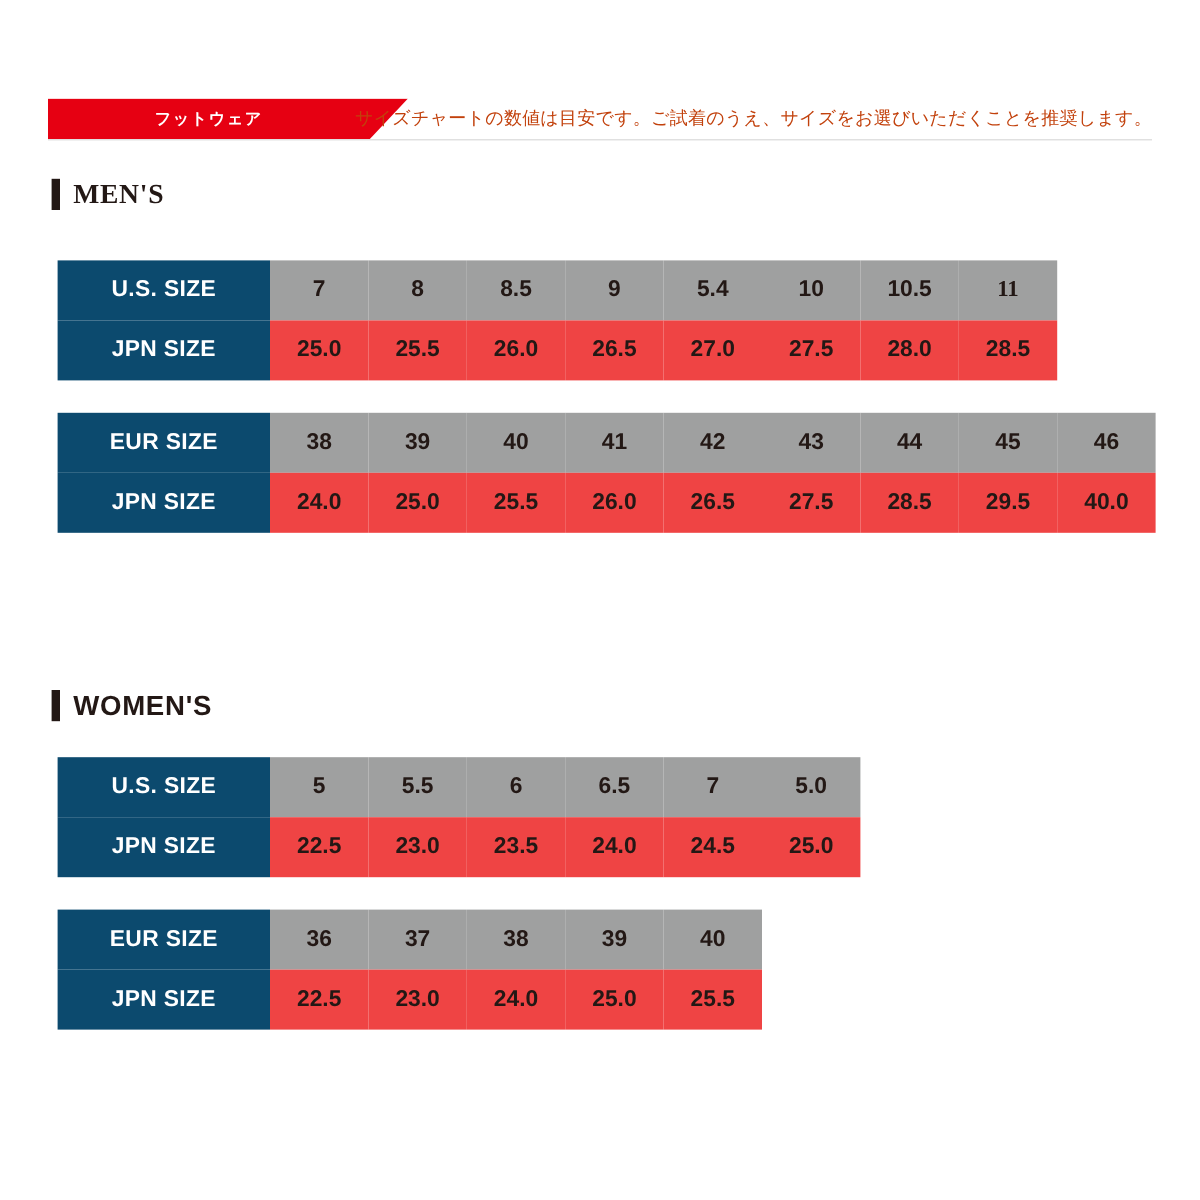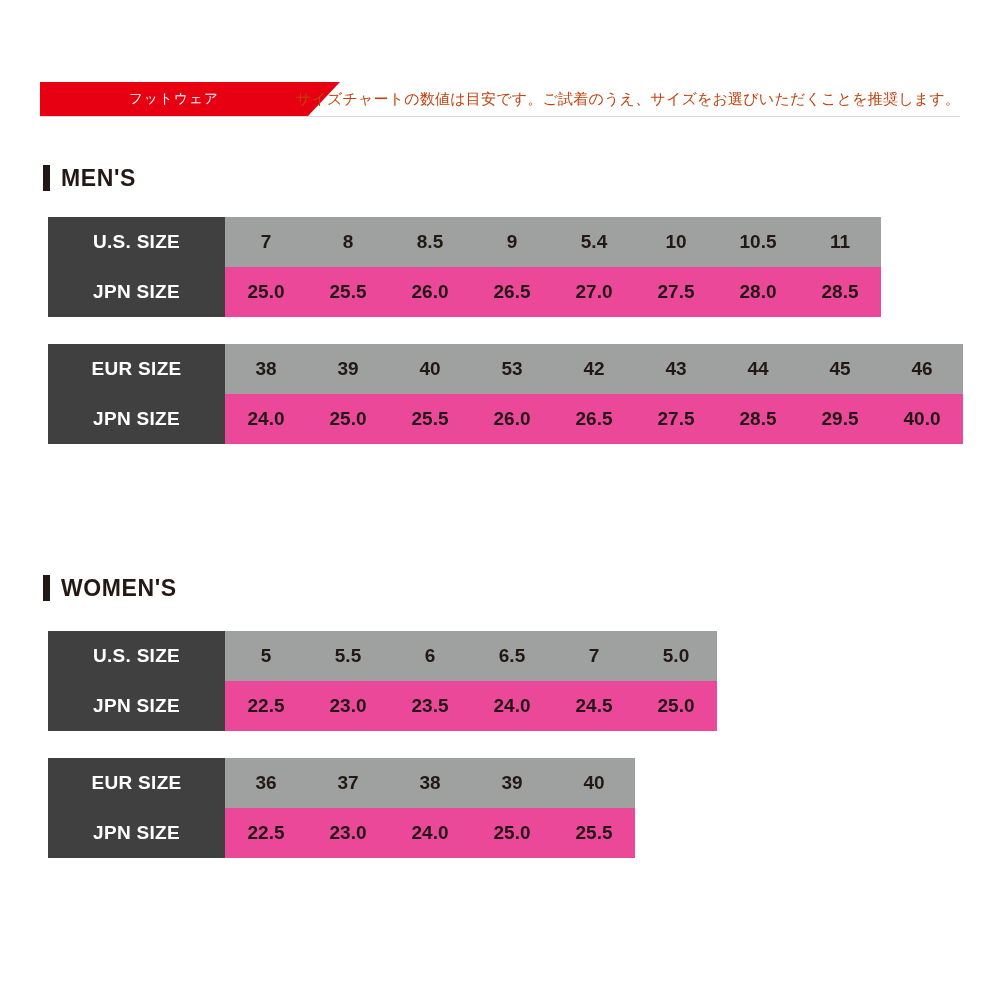--- a/index.html
+++ b/index.html
@@ -44,21 +44,21 @@
     position: absolute;
     left: 0;
     top: 0;
     width: 268px;
     height: 34px;
     line-height: 34px;
     text-align: center;
     color: #ffffff;
     font-size: 13.5px;
     letter-spacing: 1.2px;
-    font-weight: 400;
+    font-weight: 700;
   }
   .banner-note {
     position: absolute;
     right: 0;
     top: 0;
     height: 34px;
     line-height: 34px;
     font-size: 15px;
     color: #c2410c;
     letter-spacing: 0.2px;
@@ -85,52 +85,52 @@
     height: 26px;
     background: #231815;
     margin-right: 11px;
   }
   .section-title .txt {
     font-size: 23px;
     font-weight: 700;
     letter-spacing: 0.6px;
     color: #231815;
   }
-  #men-title { left: 43px; top: 164px; }
+  #men-title { left: 43px; top: 148px; font-family: Liberation Serif, serif; }
   #women-title { left: 43px; top: 574px; }
 
   
   .sizetable {
     position: absolute;
     border-collapse: collapse;
     table-layout: fixed;
   }
   .sizetable td {
     height: 50px;
     padding: 0;
     text-align: center;
     vertical-align: middle;
     font-size: 19px;
     font-weight: 700;
     color: #231815;
     border: 0;
   }
   .sizetable td.rowhead {
-    background: #404040;
+    background: #0c4a6e;
     color: #ffffff;
     font-size: 19px;
     letter-spacing: 0.3px;
     width: 177px;
     text-align: center;
   }
   .sizetable tr.dark td.cell {
     background: #9fa0a0;
   }
   .sizetable tr.light td.cell {
-    background: #ec4899;
+    background: #ef4444;
   }
 
   #men-table-1 { left: 48px; top: 217px; }
   #men-table-2 { left: 48px; top: 344px; }
   #women-table-1 { left: 48px; top: 631px; }
   #women-table-2 { left: 48px; top: 758px; }
 </style>
 </head>
 <body>
 
@@ -152,21 +152,21 @@
     <tbody>
         <tr class="dark">
       <td class="rowhead">U.S. SIZE</td>
       <td class="cell" style="width: 82px;">7</td>
       <td class="cell" style="width: 82px;">8</td>
       <td class="cell" style="width: 82px;">8.5</td>
       <td class="cell" style="width: 82px;">9</td>
       <td class="cell" style="width: 82px;">5.4</td>
       <td class="cell" style="width: 82px; text-align: center;">10</td>
       <td class="cell" style="width: 82px;">10.5</td>
-      <td class="cell" style="width: 82px;">11</td>
+      <td class="cell" style="width: 82px; font-family: Liberation Serif, serif;">11</td>
     </tr>
     <tr class="light">
       <td class="rowhead">JPN SIZE</td>
       <td class="cell" style="width: 82px;">25.0</td>
       <td class="cell" style="width: 82px;">25.5</td>
       <td class="cell" style="width: 82px;">26.0</td>
       <td class="cell" style="width: 82px;">26.5</td>
       <td class="cell" style="width: 82px;">27.0</td>
       <td class="cell" style="width: 82px;">27.5</td>
       <td class="cell" style="width: 82px;">28.0</td>
@@ -175,21 +175,21 @@
   </tbody>
     </table>
 
   <table class="sizetable" id="men-table-2">
     <tbody>
         <tr class="dark">
       <td class="rowhead">EUR SIZE</td>
       <td class="cell" style="width: 82px;">38</td>
       <td class="cell" style="width: 82px;">39</td>
       <td class="cell" style="width: 82px;">40</td>
-      <td class="cell" style="width: 82px;">53</td>
+      <td class="cell" style="width: 82px;">41</td>
       <td class="cell" style="width: 82px;">42</td>
       <td class="cell" style="width: 82px;">43</td>
       <td class="cell" style="width: 82px;">44</td>
       <td class="cell" style="width: 82px;">45</td>
       <td class="cell" style="width: 82px;">46</td>
     </tr>
     <tr class="light">
       <td class="rowhead">JPN SIZE</td>
       <td class="cell" style="width: 82px;">24.0</td>
       <td class="cell" style="width: 82px;">25.0</td>

